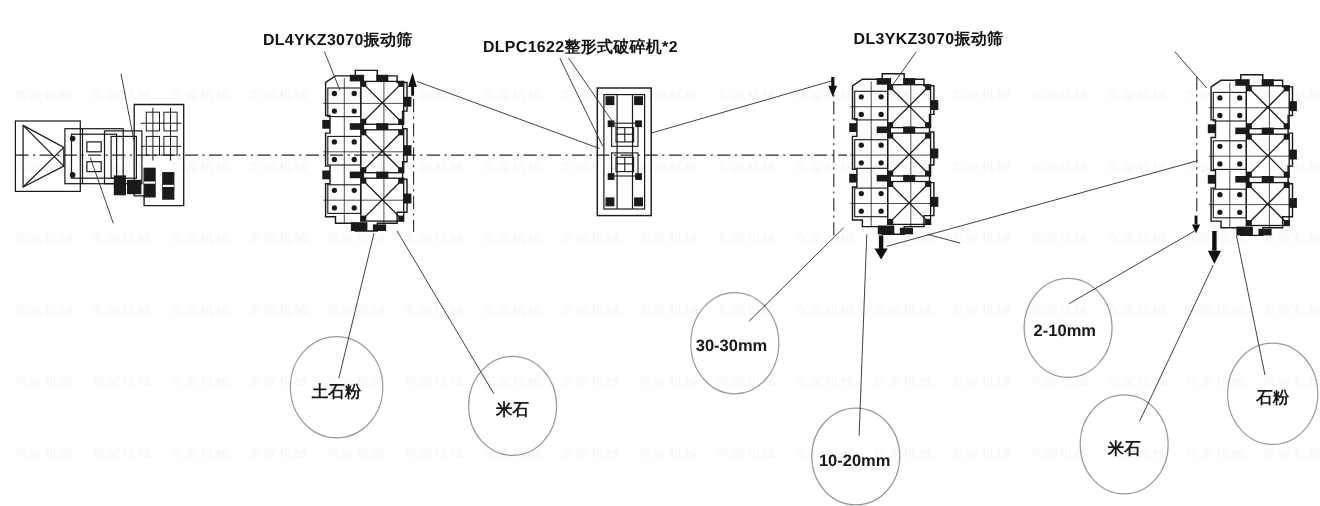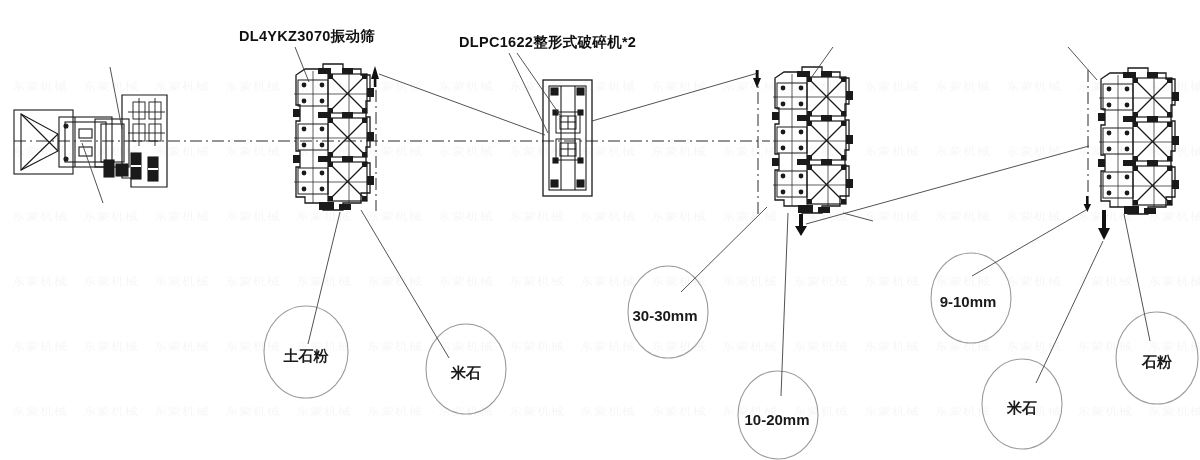--- a/index.html
+++ b/index.html
@@ -415,23 +415,24 @@
       <rect x="799" y="214" width="4" height="13"></rect>
       <polygon points="801,236 795,226 807,226"></polygon>
       <rect x="1102" y="210" width="4" height="18"></rect>
       <polygon points="1104,240 1098,228 1110,228"></polygon>
       <rect x="1086" y="196" width="2.6" height="8"></rect>
       <polygon points="1087.3,212 1083.6,204 1091,204"></polygon>
     </g>
   </svg>
 
   <div class="mlabel" style="left:239px;top:27px">DL4YKZ3070振动筛</div>
-  <div class="mlabel" style="left:459px;top:33px">DLPC1622整形式破碎机*2</div>
+  <div class="mlabel" style="left:439px;top:33px">DLPC1622整形式破碎机*2</div>
+  <div class="mlabel" style="left:776px;top:26px">DL3YKZ3070振动筛</div>
 
   <div class="plabel" style="left:306px;top:356px">土石粉</div>
   <div class="plabel" style="left:466px;top:373px">米石</div>
   <div class="plabel" style="left:665px;top:315px">30-30mm</div>
   <div class="plabel" style="left:777px;top:419px">10-20mm</div>
-  <div class="plabel" style="left:968px;top:301px">9-10mm</div>
+  <div class="plabel" style="left:968px;top:301px">2-10mm</div>
   <div class="plabel" style="left:1022px;top:408px">米石</div>
   <div class="plabel" style="left:1157px;top:362px">石粉</div>
 
 </div>
 
 </body></html>

